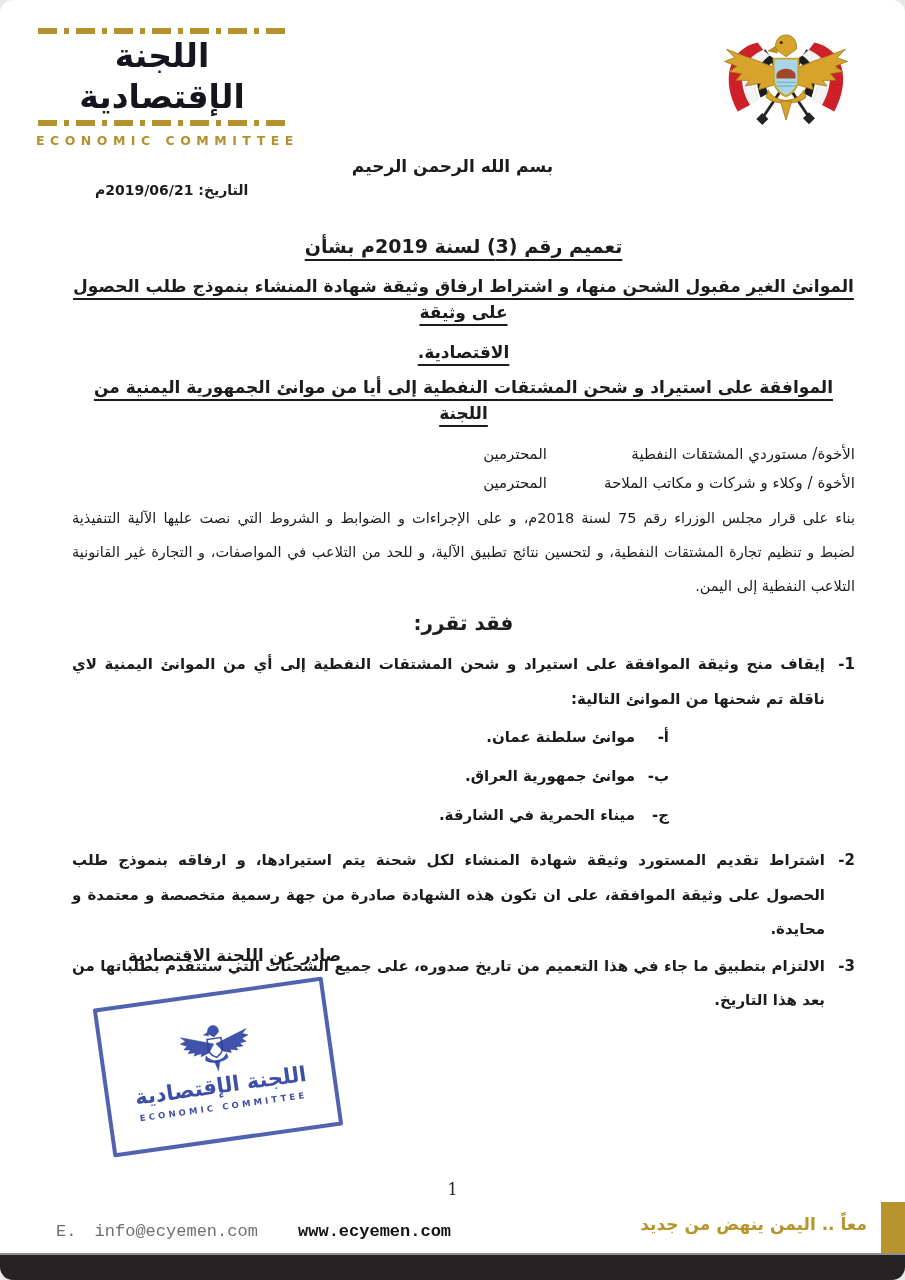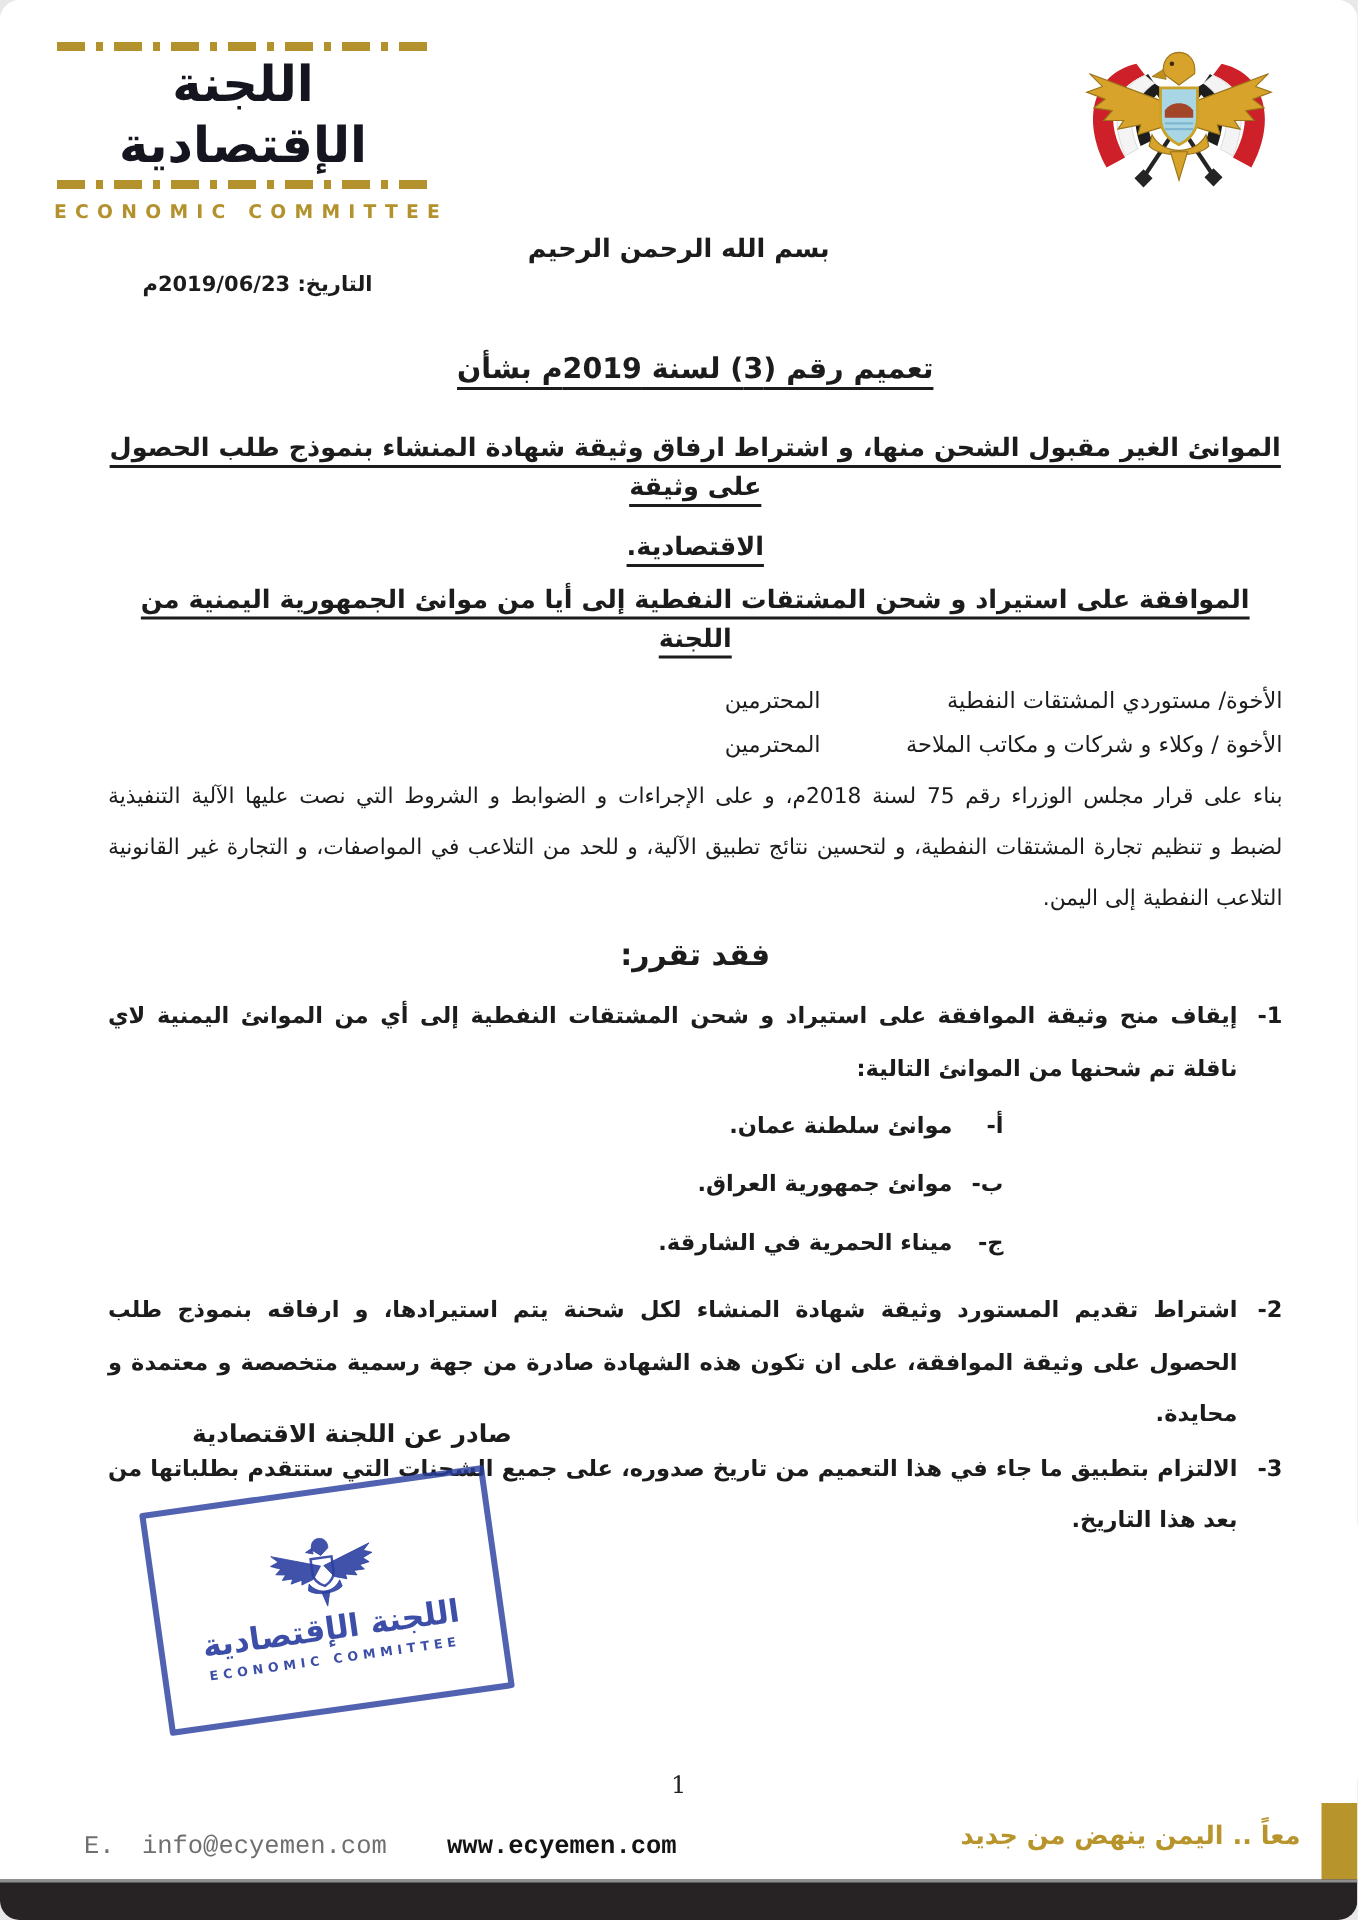--- a/index.html
+++ b/index.html
@@ -22,21 +22,21 @@
 
   .emblem { position:absolute; top:22px; right:48px; width:142px; height:112px; }
 
   .bismillah { position:absolute; top:156px; left:0; right:0; text-align:center; direction:rtl; font-weight:bold; font-size:17px; }
   .date-line { position:absolute; top:182px; left:95px; direction:rtl; font-weight:bold; font-size:14px; }
 
   
   .main { position:absolute; top:233px; left:72px; right:50px; direction:rtl; }
   .title-line { text-align:center; font-weight:bold; }
   .title-line span { text-decoration:underline; text-underline-offset:6px; text-decoration-thickness:1.5px; }
-  .t1 { font-size:19px; line-height:1.45; margin-bottom:25px; }
+  .t1 { font-size:19px; line-height:1.45; margin-bottom:12px; }
   .t2,.t3 { font-size:17px; line-height:1.55; margin-bottom:14px; }
   .t4 { font-size:17px; line-height:1.55; margin-bottom:8px; }
 
   .addr-row { display:flex; direction:rtl; font-size:15px; line-height:1.9; }
   .addr-main { width:308px; flex:none; }
   .addr-hon { flex:none; }
 
   .preamble { margin-top:4px; font-size:14.5px; line-height:2.35; }
   .pline { text-align:justify; text-align-last:justify; }
   .pline.last { text-align-last:right; }
@@ -110,21 +110,21 @@
 
     <path d="M62,37 L88,37 L88,58 C88,68 81,74 75,77 C69,74 62,68 62,58 Z" fill="#a9d6e5" stroke="#c9a227" stroke-width="2"></path>
     <path d="M65,53 C69,46 81,46 85,53 L85,58 L65,58 Z" fill="#a34528"></path>
     <path d="M65,62 h20 M65,66 h20" stroke="#7fb8d0" stroke-width="1.5" fill="none"></path>
 
     <path d="M56,70 C60,78 68,81 75,81 C82,81 90,78 94,70 L96,78 C88,86 62,86 54,78 Z" fill="#d7a32b" stroke="#9a7418" stroke-width="0.8"></path>
     <path d="M69,82 L75,102 L81,82 Z" fill="#d7a32b" stroke="#9a7418" stroke-width="0.8"></path>
   </svg>
 
   <div class="bismillah">بسم الله الرحمن الرحيم</div>
-  <div class="date-line">التاريخ: 2019/06/23م</div>
+  <div class="date-line">التاريخ: 2019/06/21م</div>
 
   <div class="main">
     <div class="title-line t1"><span>تعميم رقم (3) لسنة 2019م بشأن</span></div>
     <div class="title-line t2"><span>الموانئ الغير مقبول الشحن منها، و اشتراط ارفاق وثيقة شهادة المنشاء بنموذج طلب الحصول على وثيقة</span></div>
     <div class="title-line t4"><span>الاقتصادية.</span></div>
     <div class="title-line t3"><span>الموافقة على استيراد و شحن المشتقات النفطية إلى أيا من موانئ الجمهورية اليمنية من اللجنة</span></div>
 
     <div class="addr-row">
       <span class="addr-main">الأخوة/ مستوردي المشتقات النفطية</span>
       <span class="addr-hon">المحترمين</span>

